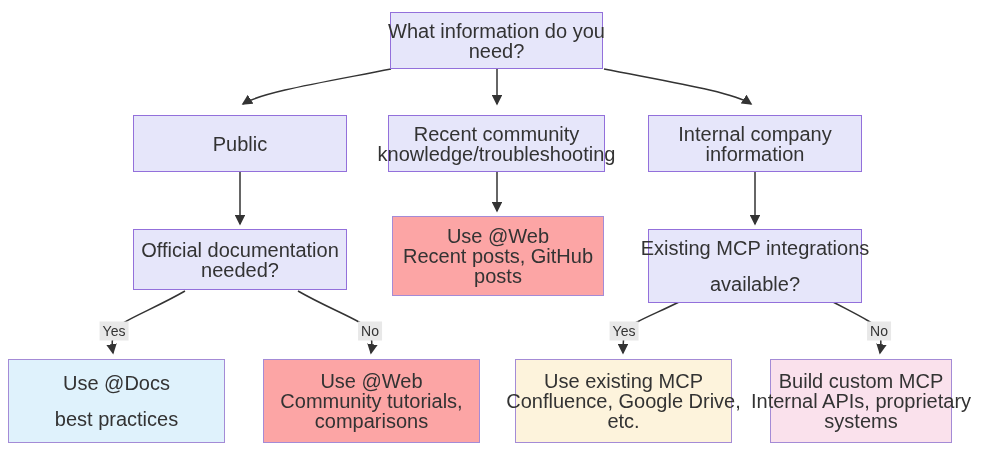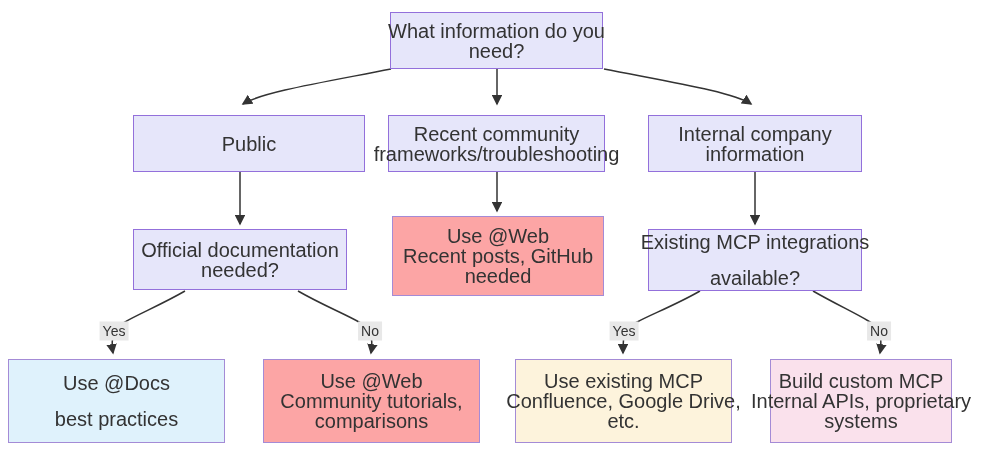--- a/index.html
+++ b/index.html
@@ -25,26 +25,26 @@
     background:#E6E6FA;
     border:1px solid #9370DB;
   }
   .node span{display:block;white-space:nowrap;}
   .fill-blue  {background:#DFF2FC;border-color:#A48BD6;gap:16px;}
   .fill-green {background:#fca5a5;border-color:#A48BD6;}
   .fill-cream {background:#FDF3DC;border-color:#A48BD6;}
   .fill-pink  {background:#FAE1EC;border-color:#A48BD6;}
 
   .n-root      {left:390px;top:12px; width:213px;height:57px;}
-  .n-public    {left:133px;top:115px;width:232px;height:57px;align-items:center;}
+  .n-public    {left:133px;top:115px;width:214px;height:57px;align-items:center;}
   .n-community {left:388px;top:115px;width:217px;height:57px;}
   .n-internal  {left:648px;top:115px;width:214px;height:57px;}
   .n-docsq     {left:133px;top:229px;width:214px;height:61px;}
   .n-webrecent {left:392px;top:216px;width:212px;height:80px;}
-  .n-mcpq      {left:648px;top:229px;width:214px;height:62px;gap:16px;}
+  .n-mcpq      {left:648px;top:229px;width:214px;height:74px;gap:16px;}
   .n-usedocs   {left:8px;  top:359px;width:217px;height:84px;}
   .n-webcomm   {left:263px;top:359px;width:217px;height:84px;}
   .n-existmcp  {left:515px;top:359px;width:217px;height:84px;}
   .n-custommcp {left:770px;top:359px;width:182px;height:84px;}
 
   .edge-label{
     position:absolute;
     transform:translate(-50%,-50%);
     background:#E8E8E8;
     font-size:14px;
@@ -86,37 +86,37 @@
     <span>What information do you</span>
     <span>need?</span>
   </div>
 
   <div class="node n-public">
     <span>Public</span>
   </div>
 
   <div class="node n-community">
     <span>Recent community</span>
-    <span>frameworks/troubleshooting</span>
+    <span>knowledge/troubleshooting</span>
   </div>
 
   <div class="node n-internal">
     <span>Internal company</span>
     <span>information</span>
   </div>
 
   <div class="node n-docsq">
     <span>Official documentation</span>
     <span>needed?</span>
   </div>
 
   <div class="node n-webrecent fill-green">
     <span>Use @Web</span>
     <span>Recent posts, GitHub</span>
-    <span>needed</span>
+    <span>posts</span>
   </div>
 
   <div class="node n-mcpq">
     <span>Existing MCP integrations</span>
     <span>available?</span>
   </div>
 
   <div class="node n-usedocs fill-blue">
     <span>Use @Docs</span>
     <span>best practices</span>

